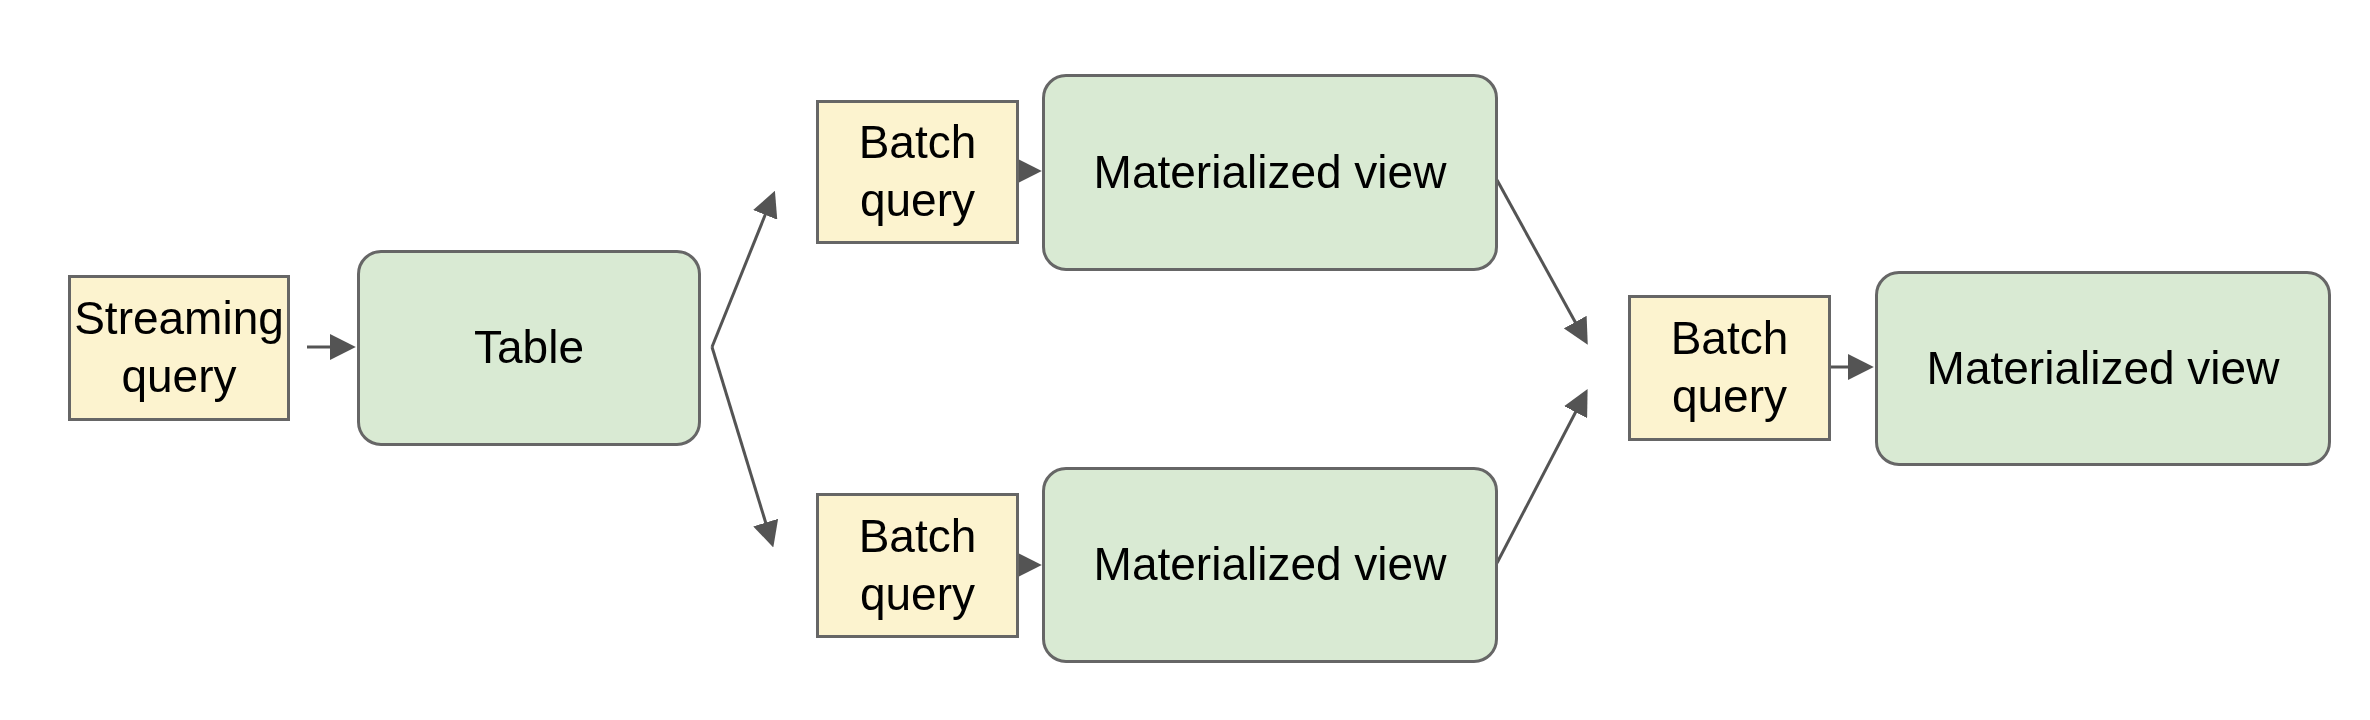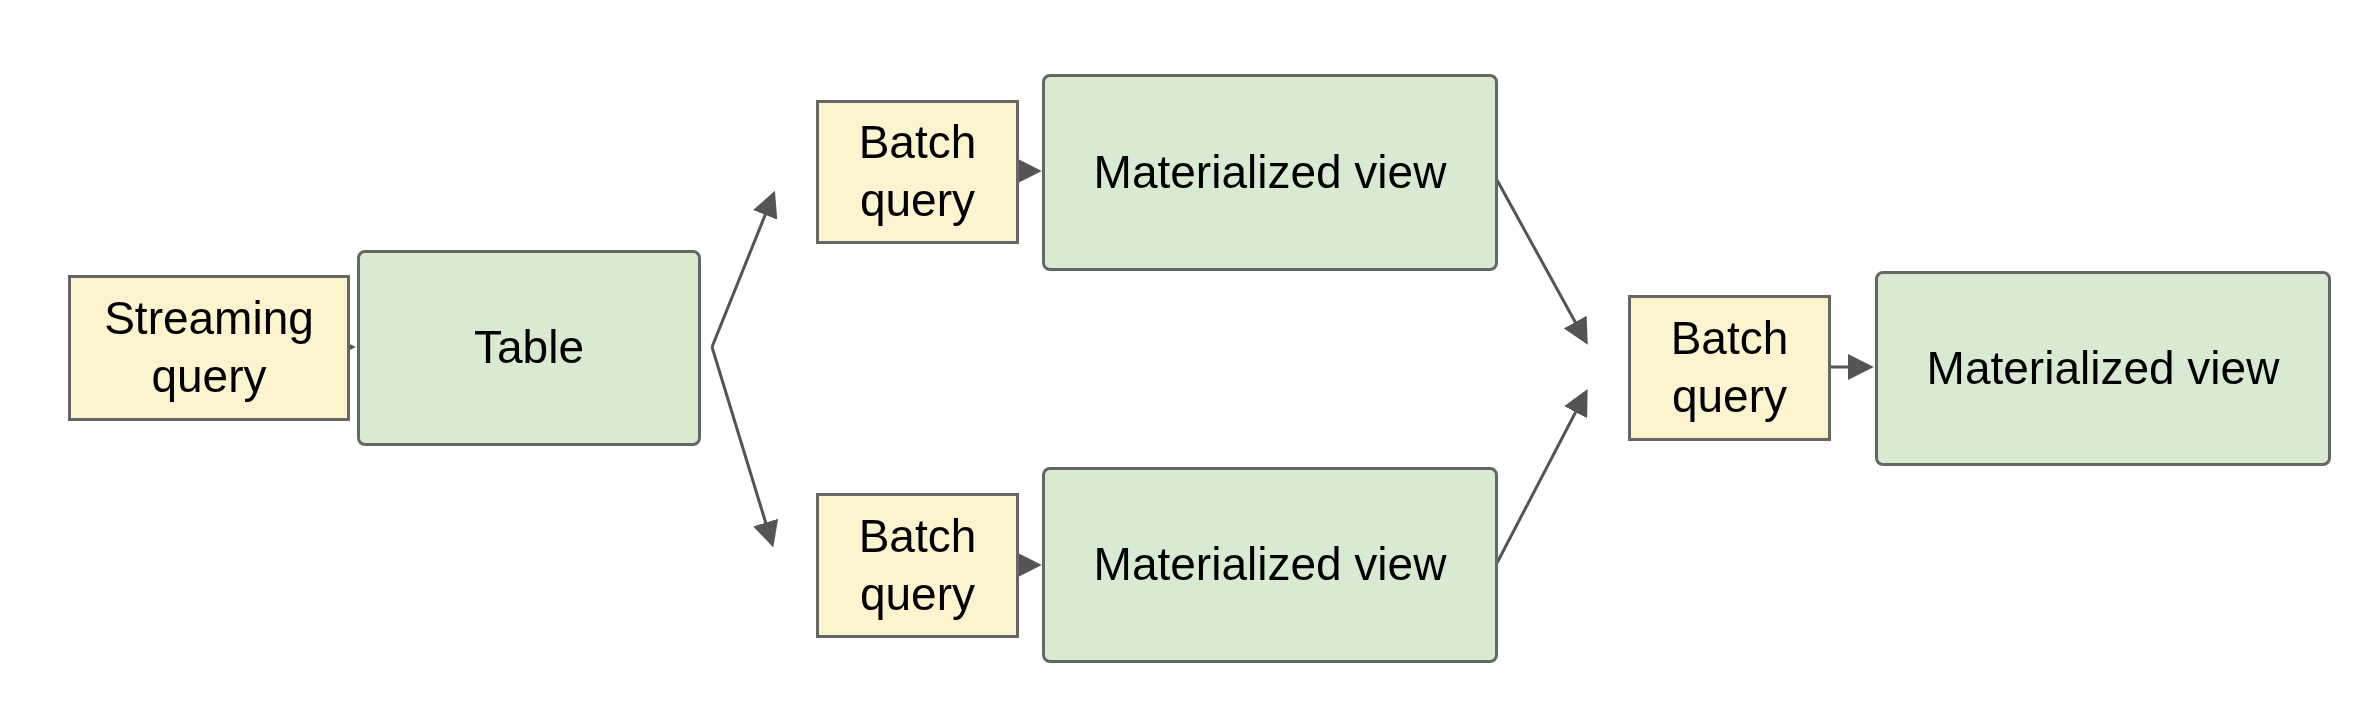--- a/index.html
+++ b/index.html
@@ -42,23 +42,23 @@
     align-items: center;
     justify-content: center;
     text-align: center;
     border: 3px solid var(--border);
     color: var(--text);
     font-size: 46px;
     line-height: 1.26;
     padding: 0 10px;
   }
   .node.query { background: var(--query-fill); margin-left: 36px; }
-  .node.green { background: var(--view-fill); border-radius: 8px; text-align: right; }
+  .node.green { background: var(--view-fill); border-radius: 24px; text-align: right; }
 
-  #n-streaming   { left: 32px;   top: 275px; width: 282px; height: 146px; }
+  #n-streaming   { left: 32px;   top: 275px; width: 222px; height: 146px; }
   #n-table       { left: 357px;  top: 250px; width: 344px; height: 196px; }
   #n-batch-top   { left: 780px;  top: 100px; width: 203px; height: 144px; }
   #n-mv-top      { left: 1042px; top: 74px;  width: 456px; height: 197px; }
   #n-batch-bot   { left: 780px;  top: 493px; width: 203px; height: 145px; }
   #n-mv-bot      { left: 1042px; top: 467px; width: 456px; height: 196px; }
   #n-batch-right { left: 1592px; top: 295px; width: 203px; height: 146px; }
   #n-mv-right    { left: 1875px; top: 271px; width: 456px; height: 195px; }
 </style>
 </head>
 <body>

